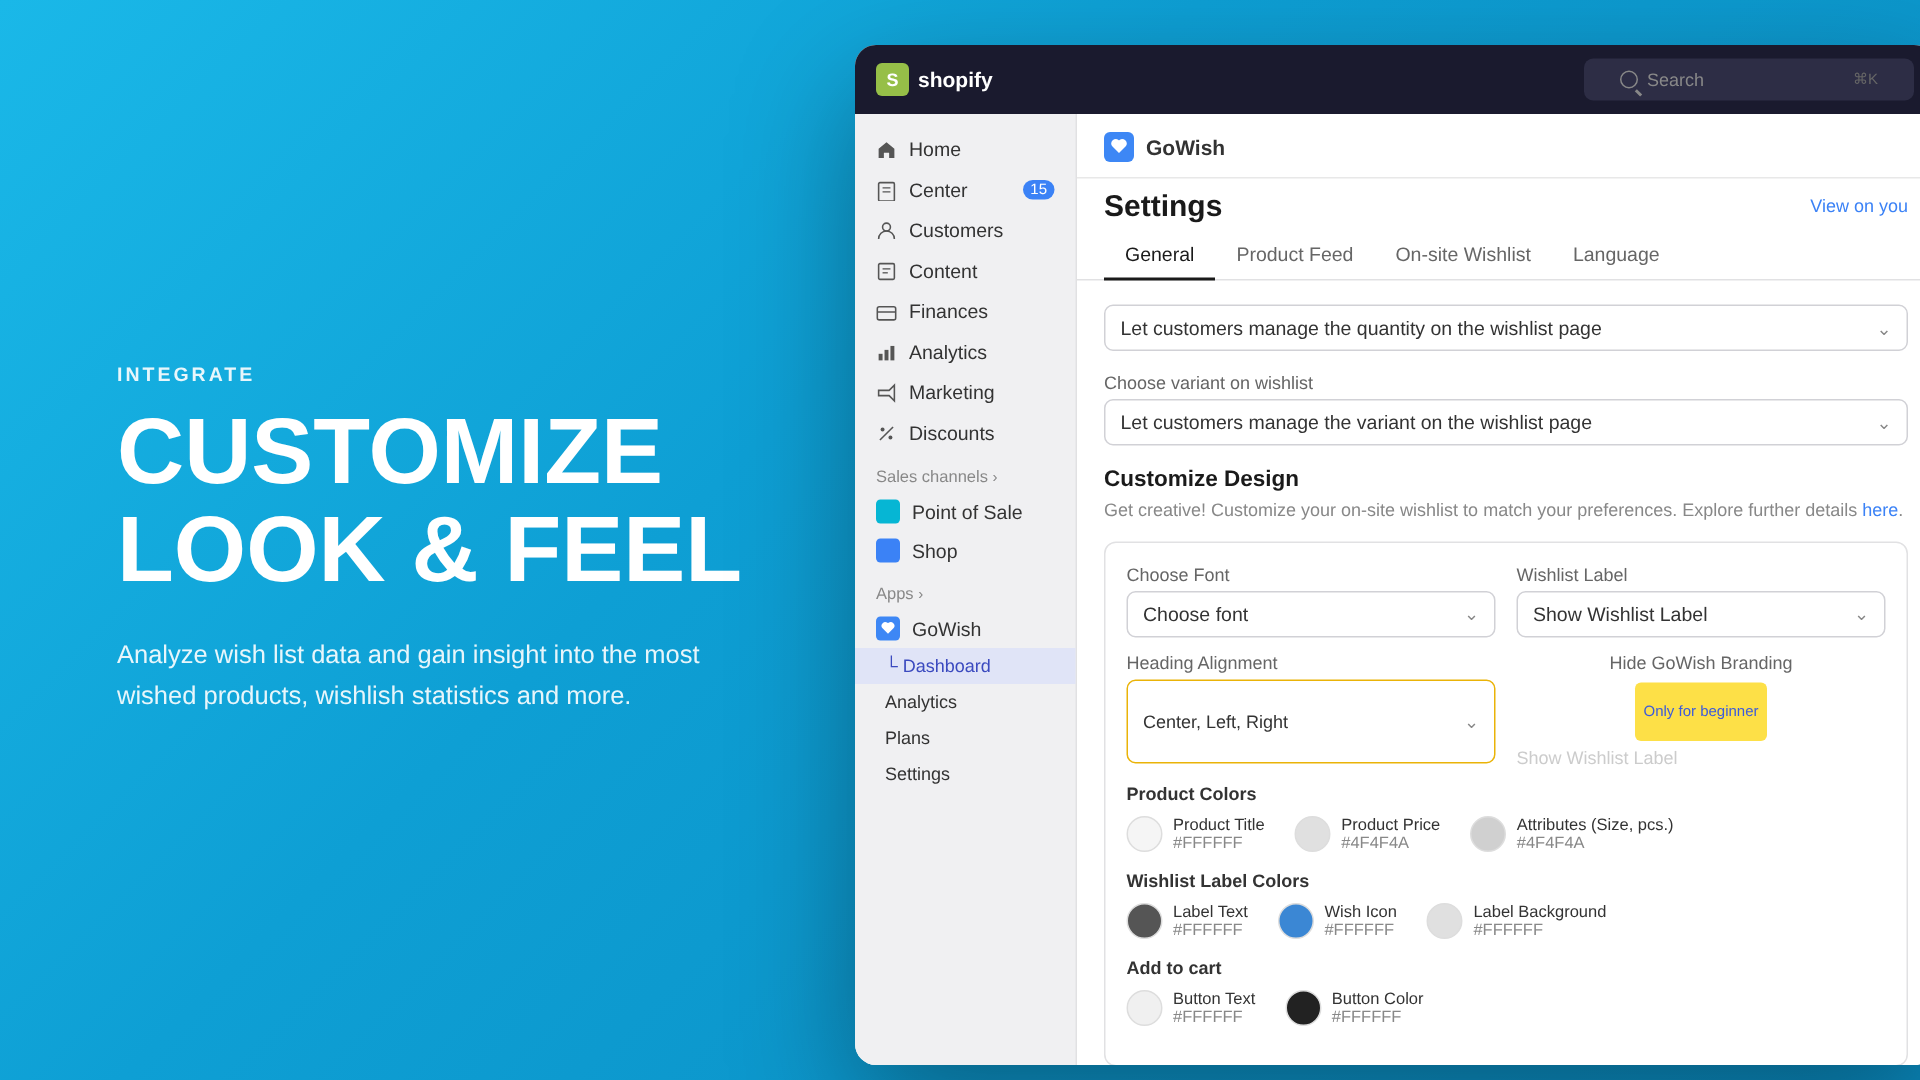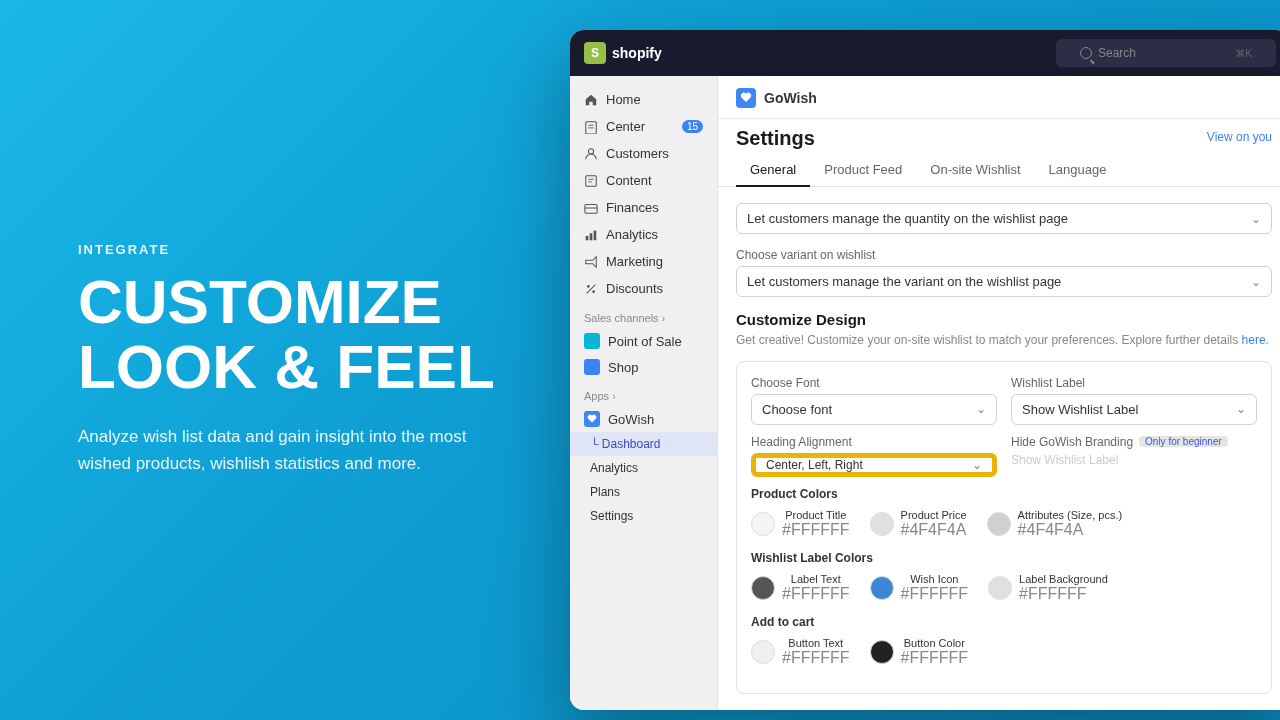--- a/index.html
+++ b/index.html
@@ -369,42 +369,42 @@
       display: flex;
       flex-direction: column;
     }
     .color-name {
       font-size: 11px;
       font-weight: 500;
       color: #333;
       text-align: center;
     }
     .color-hex {
-      font-size: 16px;
+      font-size: 11px;
       color: #888;
     }
 
     
     .heading-select {
-      border: 5px solid #eab308;
+      border: 1px solid #eab308;
       border-radius: 6px;
-      padding: 0 10px;
+      padding: 20px 10px;
       font-size: 12px;
       color: #333;
       background: white;
       display: flex;
       align-items: flex-start;
       justify-content: space-between;
       cursor: pointer;
     }
     .only-badge {
       font-size: 10px;
-      background: #e5e5e5;
+      background: #fde047;
       color: #3b5bdb;
-      padding: 0 6px;
+      padding: 14px 6px;
       border-radius: 4px;
       font-weight: 500;
     }
     .show-label-ghost {
       font-size: 12px;
       color: #ccc;
     }
 
     .nav-icon {
       width: 14px;
@@ -670,21 +670,21 @@
 
           <div class="two-col">
             <div>
               <div class="field-label">Heading Alignment</div>
               <div class="heading-select">
                 <span>Center, Left, Right</span>
                 <span class="select-arrow">⌄</span>
               </div>
             </div>
             <div>
-              <div class="field-label" style="display:flex;align-items:center;gap:6px;">
+              <div class="field-label" style="display:flex;align-items:center;gap:6px;flex-direction:column;">
                 <span>Hide GoWish Branding</span>
                 <span class="only-badge">Only for beginner</span>
               </div>
               <div class="show-label-ghost">Show Wishlist Label</div>
             </div>
           </div>
 
           <div class="colors-section">
             <div class="colors-title">Product Colors</div>
             <div class="color-items">

